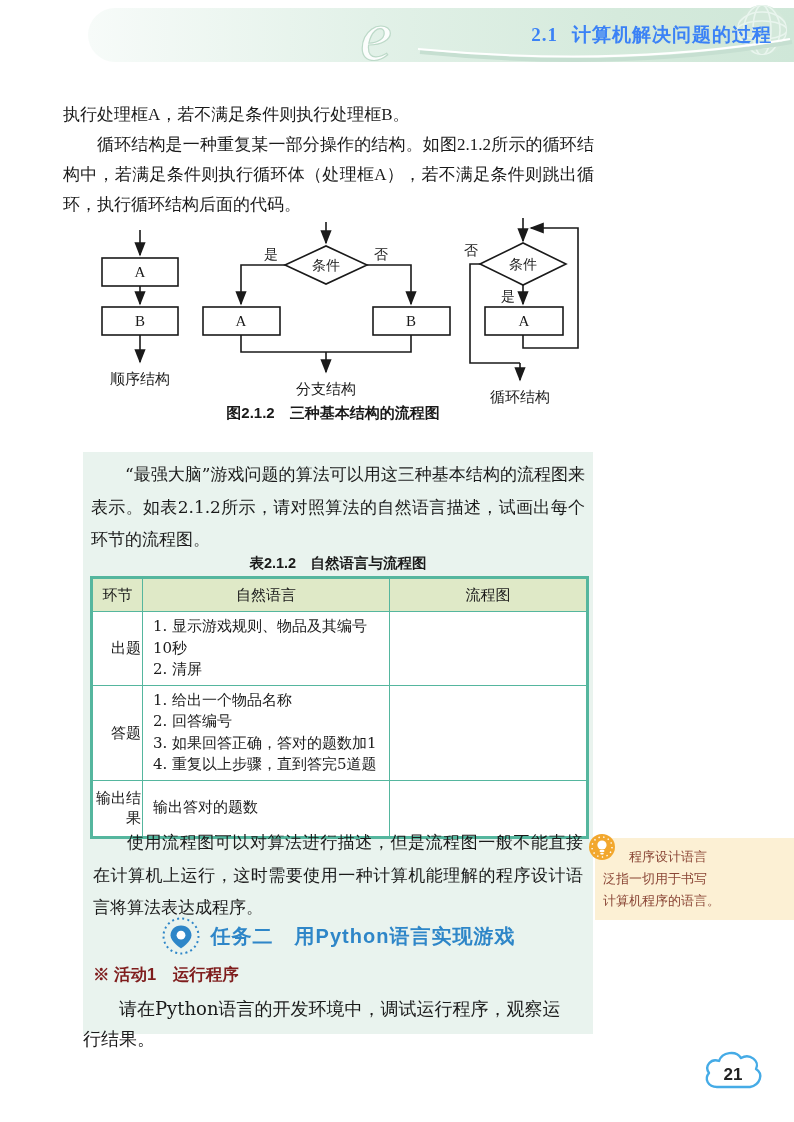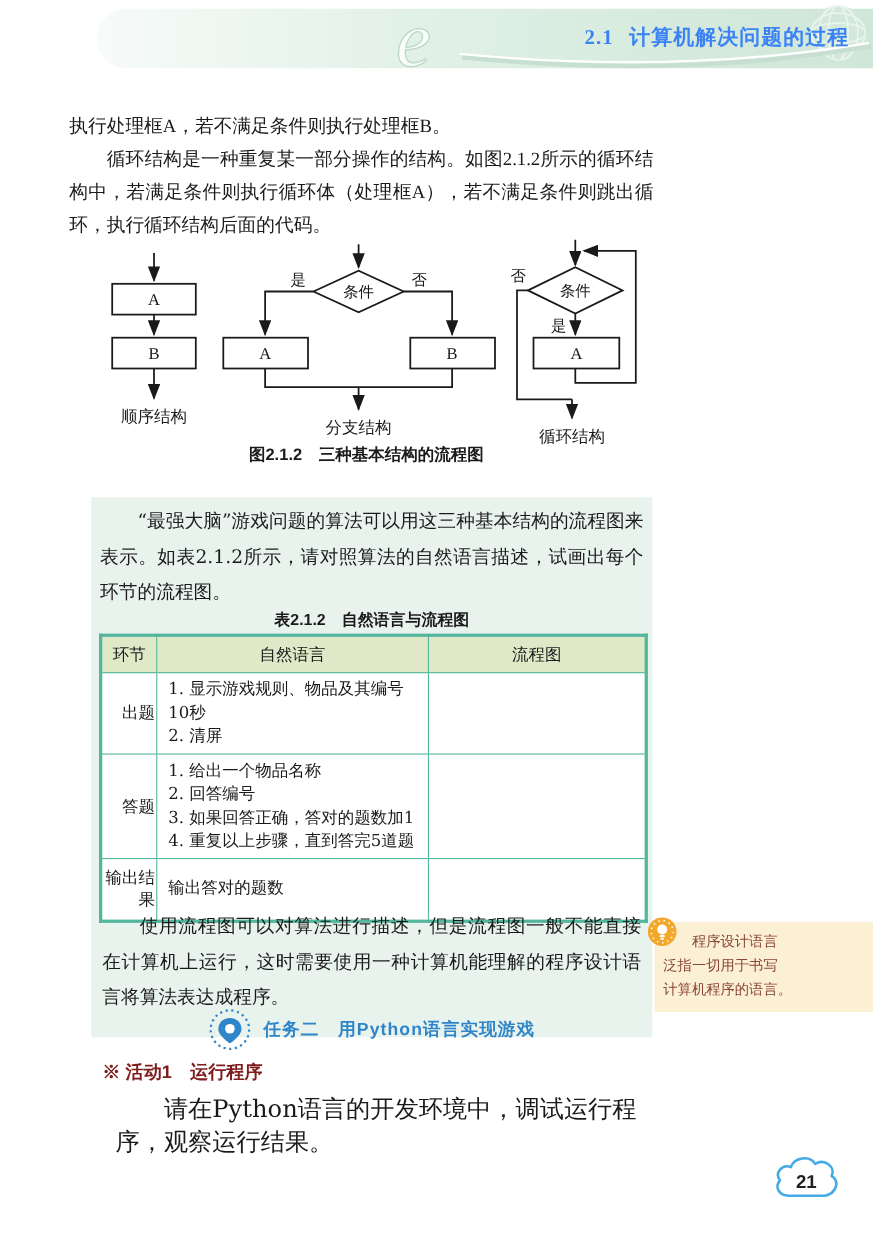--- a/index.html
+++ b/index.html
@@ -18,32 +18,32 @@
 
   
   .bodytxt{font-size:17px;line-height:30px;text-align:justify;}
   .indent{text-indent:2em;}
 
   
   .figcap{font-family:"Liberation Sans",sans-serif;font-weight:bold;font-size:15px;text-align:center;}
   svg text{font-family:"Liberation Serif","DejaVu Serif",serif;}
 
   
-  .mintbox{position:absolute;left:83px;top:452px;width:510px;height:491px;background:#e9f3ee;}
+  .mintbox{position:absolute;left:83px;top:452px;width:510px;height:582px;background:#e9f3ee;}
   .kai{font-family:"DejaVu Serif","Liberation Serif",serif;}
   .boxpara{font-size:17px;line-height:32.5px;text-align:justify;}
   .tblcap{font-family:"Liberation Sans",sans-serif;font-weight:bold;font-size:14.5px;text-align:center;}
   table.nl{border-collapse:collapse;table-layout:fixed;background:#fff;}
   table.nl td,table.nl th{border:1.5px solid #55b69e;font-weight:normal;font-size:15px;vertical-align:middle;}
   table.nl{border:3px solid #55b69e;padding-left:20px;}
   table.nl th{background:#dfe9c7;height:30px;text-align:center;}
   td.stage{text-align:right;line-height:20px;}
   td.steps{padding:4px 6px 4px 10px;line-height:21.5px;text-align:left;}
   .task-line{display:flex;align-items:center;justify-content:center;gap:10px;}
-  .task-label{color:#2e86c8;font-family:"Liberation Sans",sans-serif;font-weight:bold;font-size:16px;letter-spacing:1px;}
+  .task-label{color:#2e86c8;font-family:"Liberation Sans",sans-serif;font-weight:bold;font-size:20px;letter-spacing:1px;}
   .act-head{font-family:"Liberation Sans",sans-serif;font-weight:bold;font-size:16.5px;color:#7f1d1d;}
 
   
   .note{position:absolute;left:595px;top:838px;width:220px;background:#fcf0d4;
         padding:8px 8px 8px 8px;box-sizing:border-box;}
   .note .ln{font-size:13px;line-height:22px;color:#8a4636;}
   .note .ln.first{padding-left:26px;}
   .bulb{position:absolute;left:-8px;top:-6px;}
 
   
@@ -191,21 +191,21 @@
       <svg width="40" height="40" viewBox="0 0 40 40">
         <circle cx="20" cy="20" r="17.5" fill="none" stroke="#2e86c8" stroke-width="2" stroke-dasharray="2 3.2"></circle>
         <path d="M20,9.5 C13.5,9.5 9.5,14.2 9.5,19.6 C9.5,25.5 20,32.5 20,32.5 C20,32.5 30.5,25.5 30.5,19.6 C30.5,14.2 26.5,9.5 20,9.5 Z" fill="#2e86c8"></path>
         <circle cx="20" cy="19.2" r="4.4" fill="#ffffff"></circle>
       </svg>
       <span class="task-label">任务二　用Python语言实现游戏</span>
     </div>
 
     <div class="abs act-head" style="left:10px;top:512px;">※ 活动1　运行程序</div>
 
-    <div class="abs kai" style="left:22px;top:542px;width:492px;font-size:22px;line-height:30px;text-indent:2em;">请在Python语言的开发环境中，调试运行程序，观察运行结果。</div>
+    <div class="abs kai" style="left:0;top:542px;width:492px;font-size:18px;line-height:30px;text-indent:2em;">请在Python语言的开发环境中，调试运行程序，观察运行结果。</div>
   </div>
 
   <div class="note">
     <svg class="bulb" width="30" height="30" viewBox="0 0 30 30">
       <circle cx="15" cy="15" r="13" fill="#f2a72d"></circle>
       <circle cx="15" cy="15" r="10" fill="none" stroke="#ffffff" stroke-width="1.4" stroke-dasharray="1.4 3.4"></circle>
       <circle cx="15" cy="13" r="4.6" fill="#ffffff"></circle>
       <rect x="12.6" y="18" width="4.8" height="2" rx="0.8" fill="#ffffff"></rect>
       <rect x="13.3" y="20.8" width="3.4" height="1.6" rx="0.7" fill="#ffffff"></rect>
     </svg>

